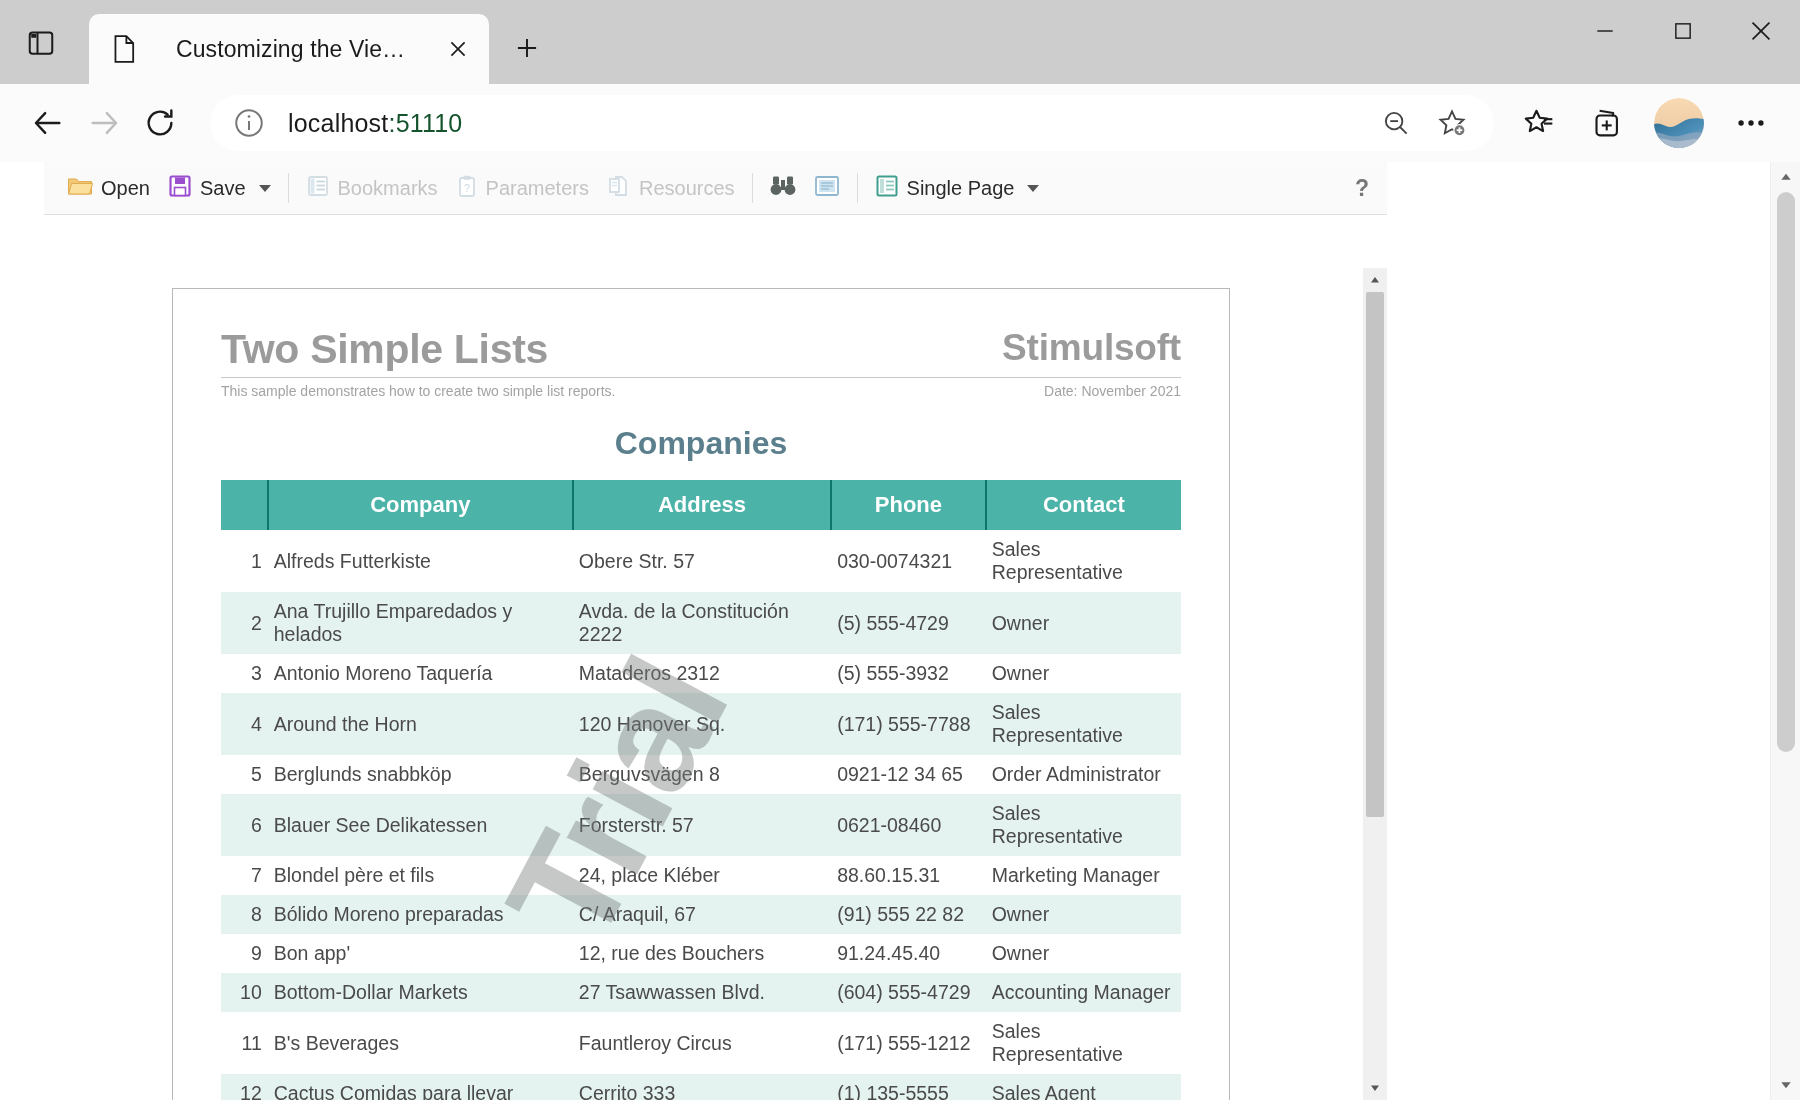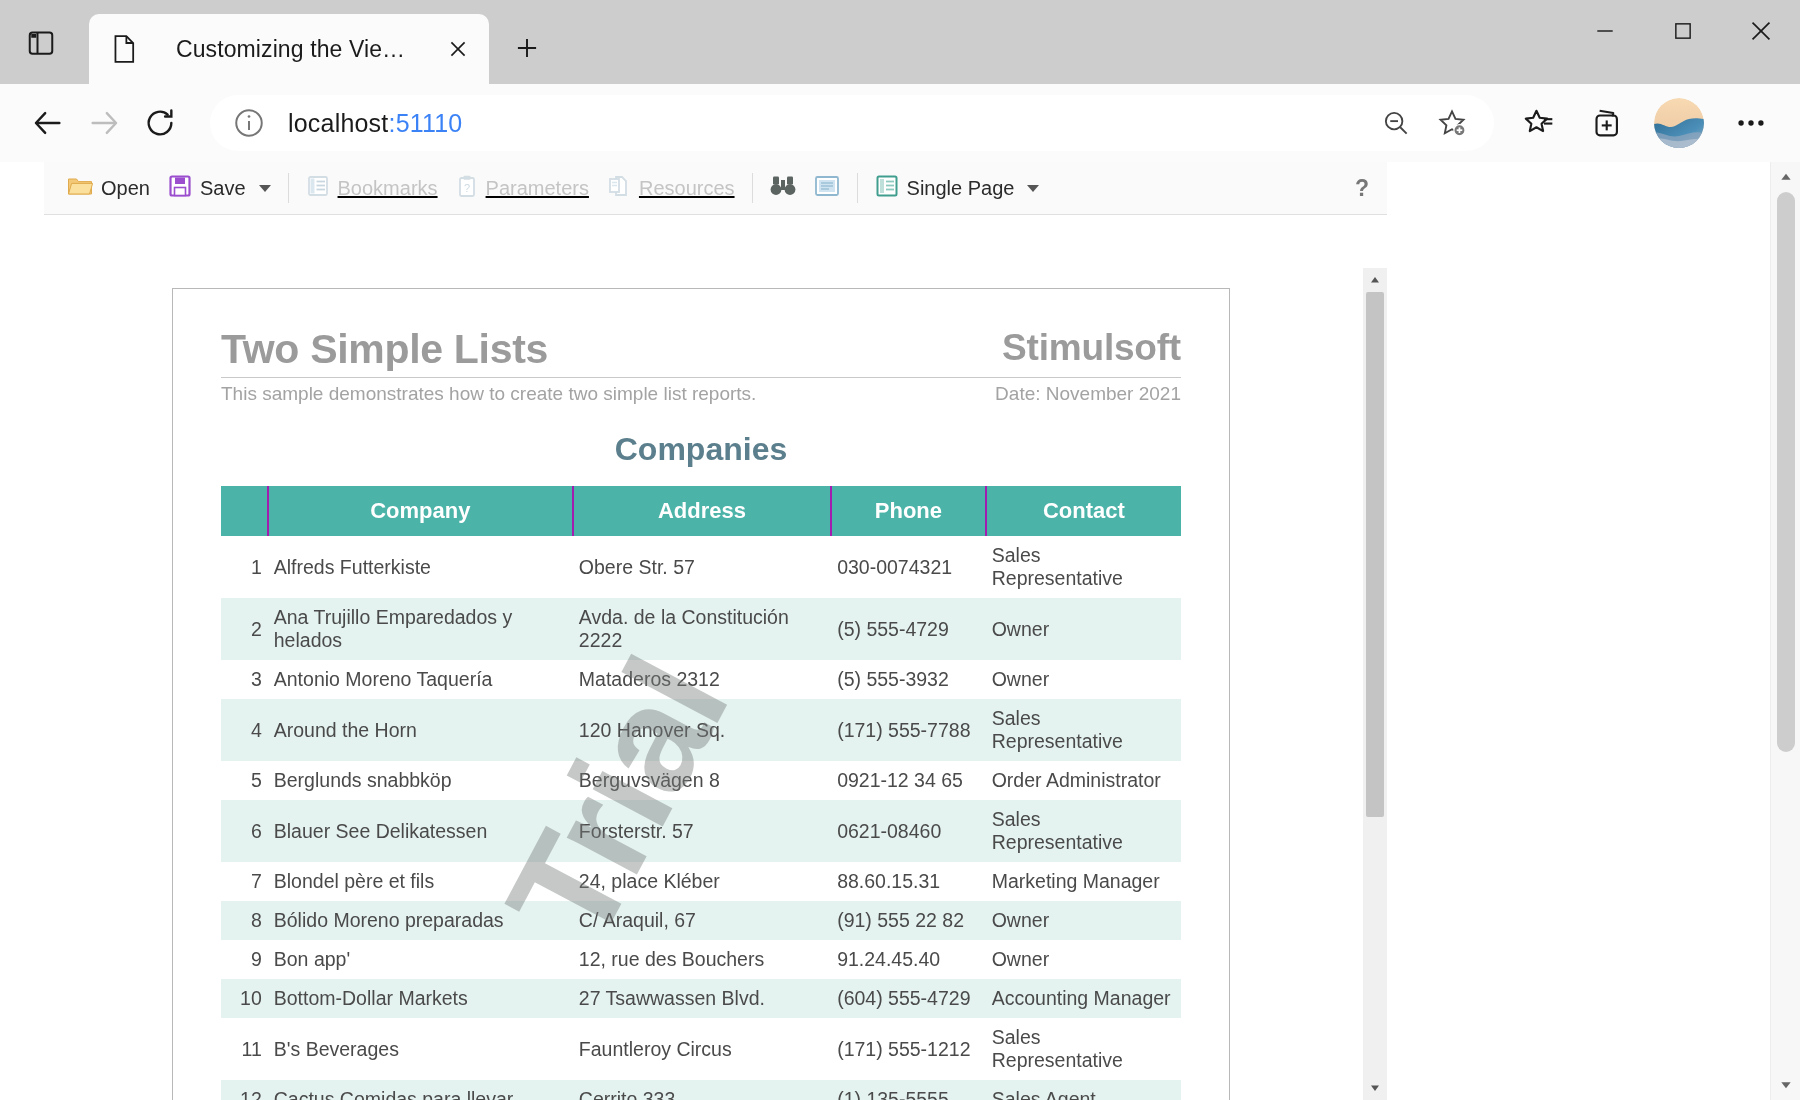--- a/index.html
+++ b/index.html
@@ -58,21 +58,21 @@
   }
   .navbtn.disabled { cursor: default; }
 
   .omnibox {
     flex: 1; height: 56px; background: #ffffff; border-radius: 28px;
     display: flex; align-items: center; margin: 0 16px 0 22px;
     padding: 0 16px 0 22px;
   }
   .info-icon { width: 34px; height: 34px; flex: none; margin-right: 22px; }
   .url { font-size: 25px; color: #1b1b1b; white-space: nowrap; letter-spacing: .2px; }
-  .url .port { color: #3b82f6; }
+  .url .port { color: #14532d; }
   .omni-actions { display: flex; align-items: center; gap: 4px; margin-left: auto; }
   .omni-btn {
     width: 52px; height: 52px; border-radius: 50%; display: flex;
     align-items: center; justify-content: center; cursor: pointer; flex: none;
   }
   .toolbar-right { display: flex; align-items: center; gap: 10px; }
   .tb-btn {
     width: 58px; height: 58px; border-radius: 8px; display: flex;
     align-items: center; justify-content: center; cursor: pointer; flex: none;
   }
@@ -88,21 +88,21 @@
   
   .st-toolbar {
     width: 1343px; height: 53px; background: #fafafa;
     border-bottom: 1px solid #e0e0e0; display: flex; align-items: center;
     padding: 0 8px 0 14px; position: relative;
   }
   .st-item {
     display: flex; align-items: center; height: 43px; padding: 0 9px;
     cursor: pointer; border-radius: 2px; gap: 8px;
   }
-  .st-item.disabled { cursor: default; opacity: 1; text-decoration: underline; }
+  .st-item.disabled { cursor: default; opacity: 1; }
   .st-label { font-size: 20px; color: #2b2b2b; white-space: nowrap; }
   .st-item.disabled .st-label { color: #c4c4c4; }
   .st-sep { width: 1px; height: 30px; background: #dcdcdc; margin: 0 8px; flex: none; }
   .st-caret {
     width: 0; height: 0; border-left: 6px solid transparent;
     border-right: 6px solid transparent; border-top: 7px solid #555;
     margin-left: 5px;
   }
   .st-help {
     position: absolute; right: 18px; font-size: 23px; font-weight: bold;
@@ -118,31 +118,31 @@
     position: absolute; left: 128px; top: 73px; width: 1058px; height: 1000px;
     background: #fff; border: 1px solid #b8b8b8; overflow: hidden;
   }
   .rpt { position: relative; padding: 40px 48px 0 48px; }
 
   .rpt-head { display: flex; align-items: flex-start; justify-content: space-between; }
   .rpt-title { font-size: 41px; font-weight: bold; color: #9b9b9b; letter-spacing: -.3px; line-height: 1; }
   .rpt-brand { font-size: 37px; font-weight: bold; color: #9b9b9b; letter-spacing: -.2px; line-height: 1; }
   .rpt-rule { height: 1px; background: #c9c9c9; margin-top: 7px; }
   .rpt-sub { display: flex; justify-content: space-between; margin-top: 5px; }
-  .rpt-subtext, .rpt-date { font-size: 19px; color: #a3a3a3; }
+  .rpt-subtext, .rpt-date { font-size: 14px; color: #a3a3a3; }
 
   .sect-title {
     text-align: center; font-size: 32px; font-weight: bold;
     color: #5b7f8c; margin-top: 26px; margin-bottom: 18px;
   }
 
   table.rpt-table { width: 100%; border-collapse: collapse; table-layout: fixed; }
   table.rpt-table th {
     background: #4cb3a9; color: #ffffff; font-size: 22px; font-weight: bold;
-    padding: 12px 4px; text-align: center; border-right: 2px solid #a21caf;
+    padding: 12px 4px; text-align: center; border-right: 2px solid #0f766e;
   }
   table.rpt-table th:last-child { border-right: none; }
   .col-idx { width: 46px; }
   .col-company { width: 300px; }
   .col-address { width: 254px; }
   .col-phone { width: 152px; }
   .col-contact { width: 192px; }
 
   table.rpt-table td { font-size: 19.5px; color: #4a4a4a; padding: 8px 6px; vertical-align: middle; }
   td.idx { text-align: right; padding-right: 10px; color: #555; }

